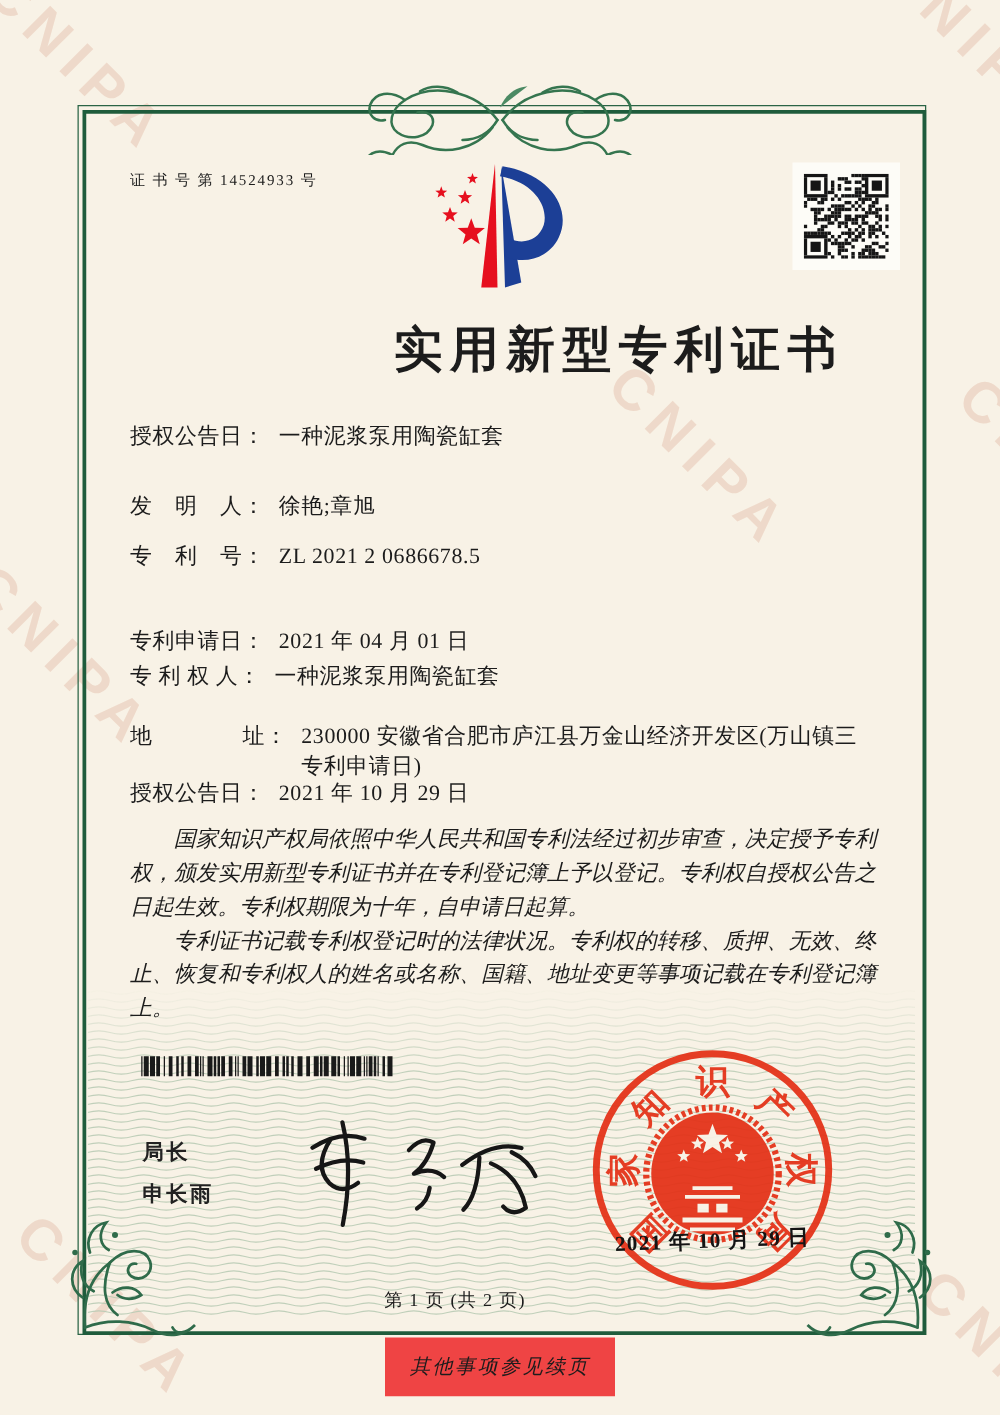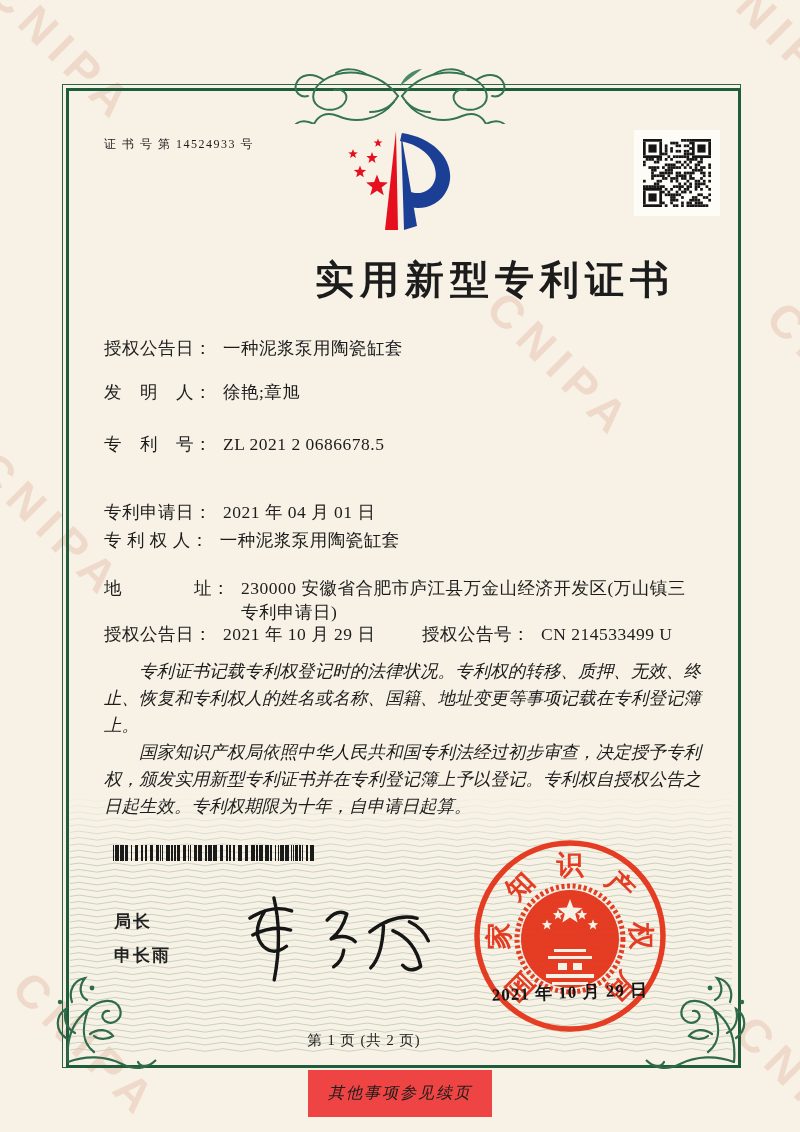--- a/index.html
+++ b/index.html
@@ -426,45 +426,42 @@
         <rect x="59.84" y="65.28" width="2.72" height="2.72" fill="#151515"></rect>
         <rect x="62.56" y="65.28" width="2.72" height="2.72" fill="#151515"></rect>
       </svg>
   </div>
 
   <h1 class="doc-title">实用新型专利证书</h1>
 
   <div class="frow" style="top:336px">
     <span class="fl">授权公告日：</span><span class="fv">一种泥浆泵用陶瓷缸套</span>
   </div>
-  <div class="frow" style="top:380px">
+  <div class="frow" style="top:392px">
     <span class="fl">发　明　人：</span><span class="fv">徐艳;章旭</span>
   </div>
   <div class="frow" style="top:432px">
     <span class="fl">专　利　号：</span><span class="fv">ZL 2021 2 0686678.5</span>
   </div>
   <div class="frow" style="top:500px">
     <span class="fl">专利申请日：</span><span class="fv">2021 年 04 月 01 日</span>
   </div>
   <div class="frow" style="top:528px">
     <span class="fl">专 利 权 人：</span><span class="fv">一种泥浆泵用陶瓷缸套</span>
   </div>
   <div class="frow" style="top:576px">
     <span class="fl" style="vertical-align:top">地　　　　址：</span><span class="fv addr-val"><span>230000 安徽省合肥市庐江县万金山经济开发区(万山镇三</span><br><span>专利申请日)</span></span>
   </div>
   <div class="frow" style="top:622px; width:600px">
     <span class="fl">授权公告日：</span><span class="fv">2021 年 10 月 29 日</span>
-    <span class="pair2">
-      <span class="fl">授权公告号：</span><span class="fv">CN 214533499 U</span>
-    </span>
   </div>
 
   <div class="body-text">
+    <p>国家知识产权局依照中华人民共和国专利法经过初步审查，决定授予专利权，颁发实用新型专利证书并在专利登记簿上予以登记。专利权自授权公告之日起生效。专利权期限为十年，自申请日起算。</p>
     <p>专利证书记载专利权登记时的法律状况。专利权的转移、质押、无效、终止、恢复和专利权人的姓名或名称、国籍、地址变更等事项记载在专利登记簿上。</p>
-    <p>国家知识产权局依照中华人民共和国专利法经过初步审查，决定授予专利权，颁发实用新型专利证书并在专利登记簿上予以登记。专利权自授权公告之日起生效。专利权期限为十年，自申请日起算。</p>
   </div>
 
   <div class="barcode" id="barcode">
       <i style="width: 1px; background: rgb(26, 26, 26);"></i>
       <i style="width: 1px;"></i>
       <i style="width: 4px; background: rgb(26, 26, 26);"></i>
       <i style="width: 1px;"></i>
       <i style="width: 4px; background: rgb(26, 26, 26);"></i>
       <i style="width: 1px;"></i>
       <i style="width: 3px; background: rgb(26, 26, 26);"></i>

